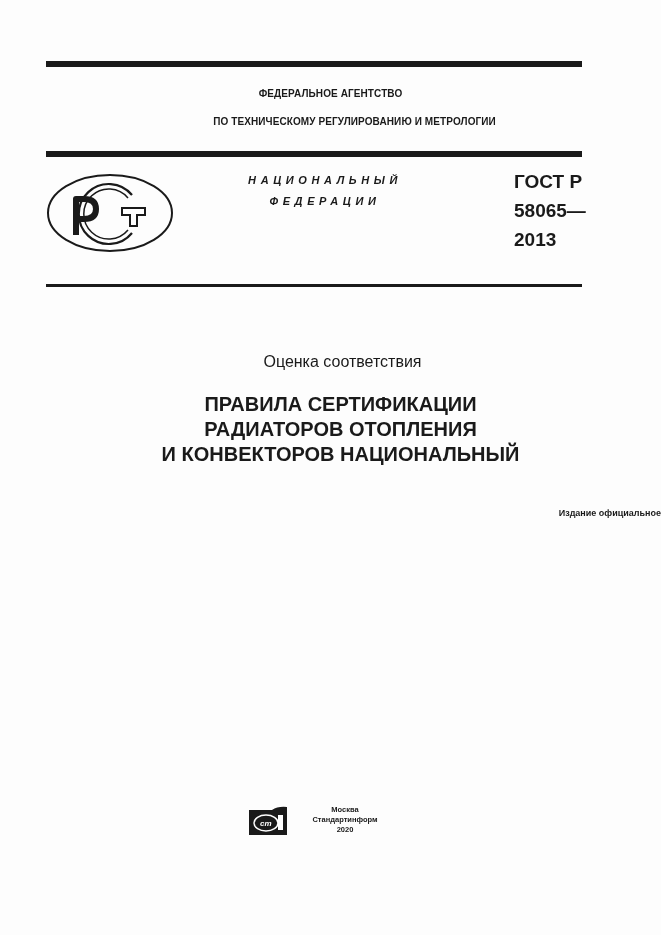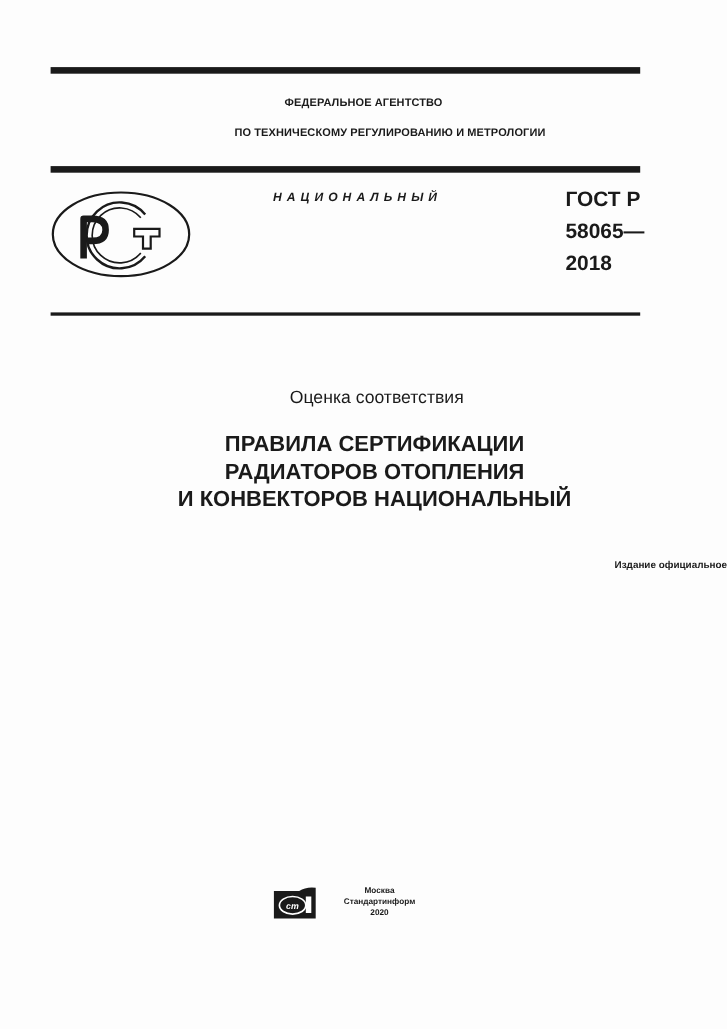--- a/index.html
+++ b/index.html
@@ -61,26 +61,27 @@
     <path d="M82 25 A25 25 0 1 0 82 57" fill="none" stroke="#1a1a1a" stroke-width="1.5"></path>
 
     <path d="M30 62 L30 26 L38 26 Q50 26 50 36 Q50 46 38 46 L34 46" fill="none" stroke="#1a1a1a" stroke-width="6" stroke-linejoin="round"></path>
 
     <path d="M76 35 L99 35 L99 42 L91 42 L91 53 L84 53 L84 42 L76 42 Z" fill="#fff" stroke="#1a1a1a" stroke-width="2"></path>
   </svg>
 </div>
 
 <div class="natstd">
   <div>НАЦИОНАЛЬНЫЙ</div>
+  <div>ФЕДЕРАЦИИ</div>
 </div>
 
 <div class="gost">
   <div>ГОСТ Р</div>
   <div>58065—</div>
-  <div>2018</div>
+  <div>2013</div>
 </div>
 
 <div class="rule r3"></div>
 
 <div class="subtitle">Оценка соответствия</div>
 <div class="title">
   <div>ПРАВИЛА СЕРТИФИКАЦИИ</div>
   <div>РАДИАТОРОВ ОТОПЛЕНИЯ</div>
   <div>И КОНВЕКТОРОВ НАЦИОНАЛЬНЫЙ</div>
 </div>

